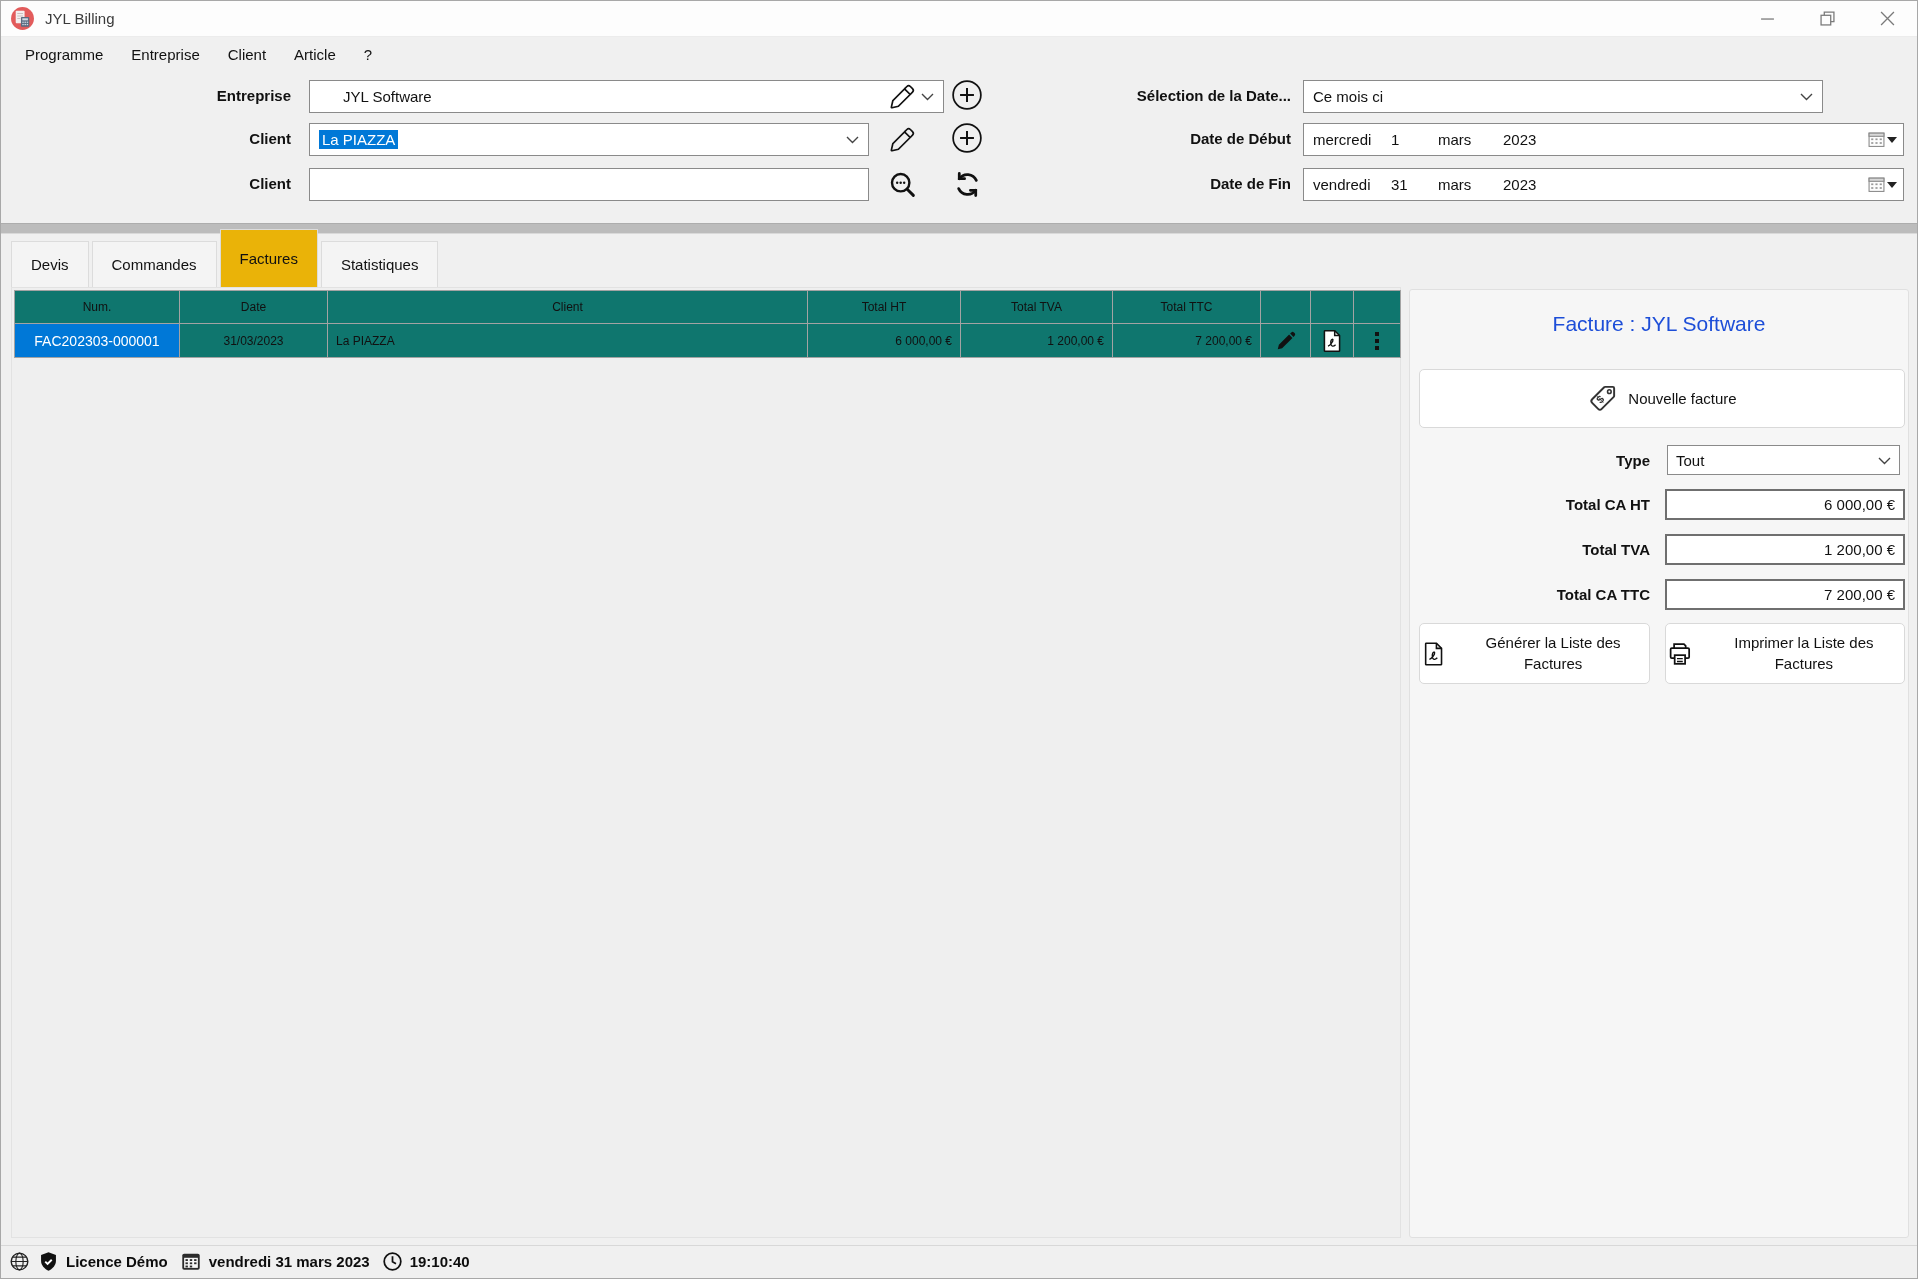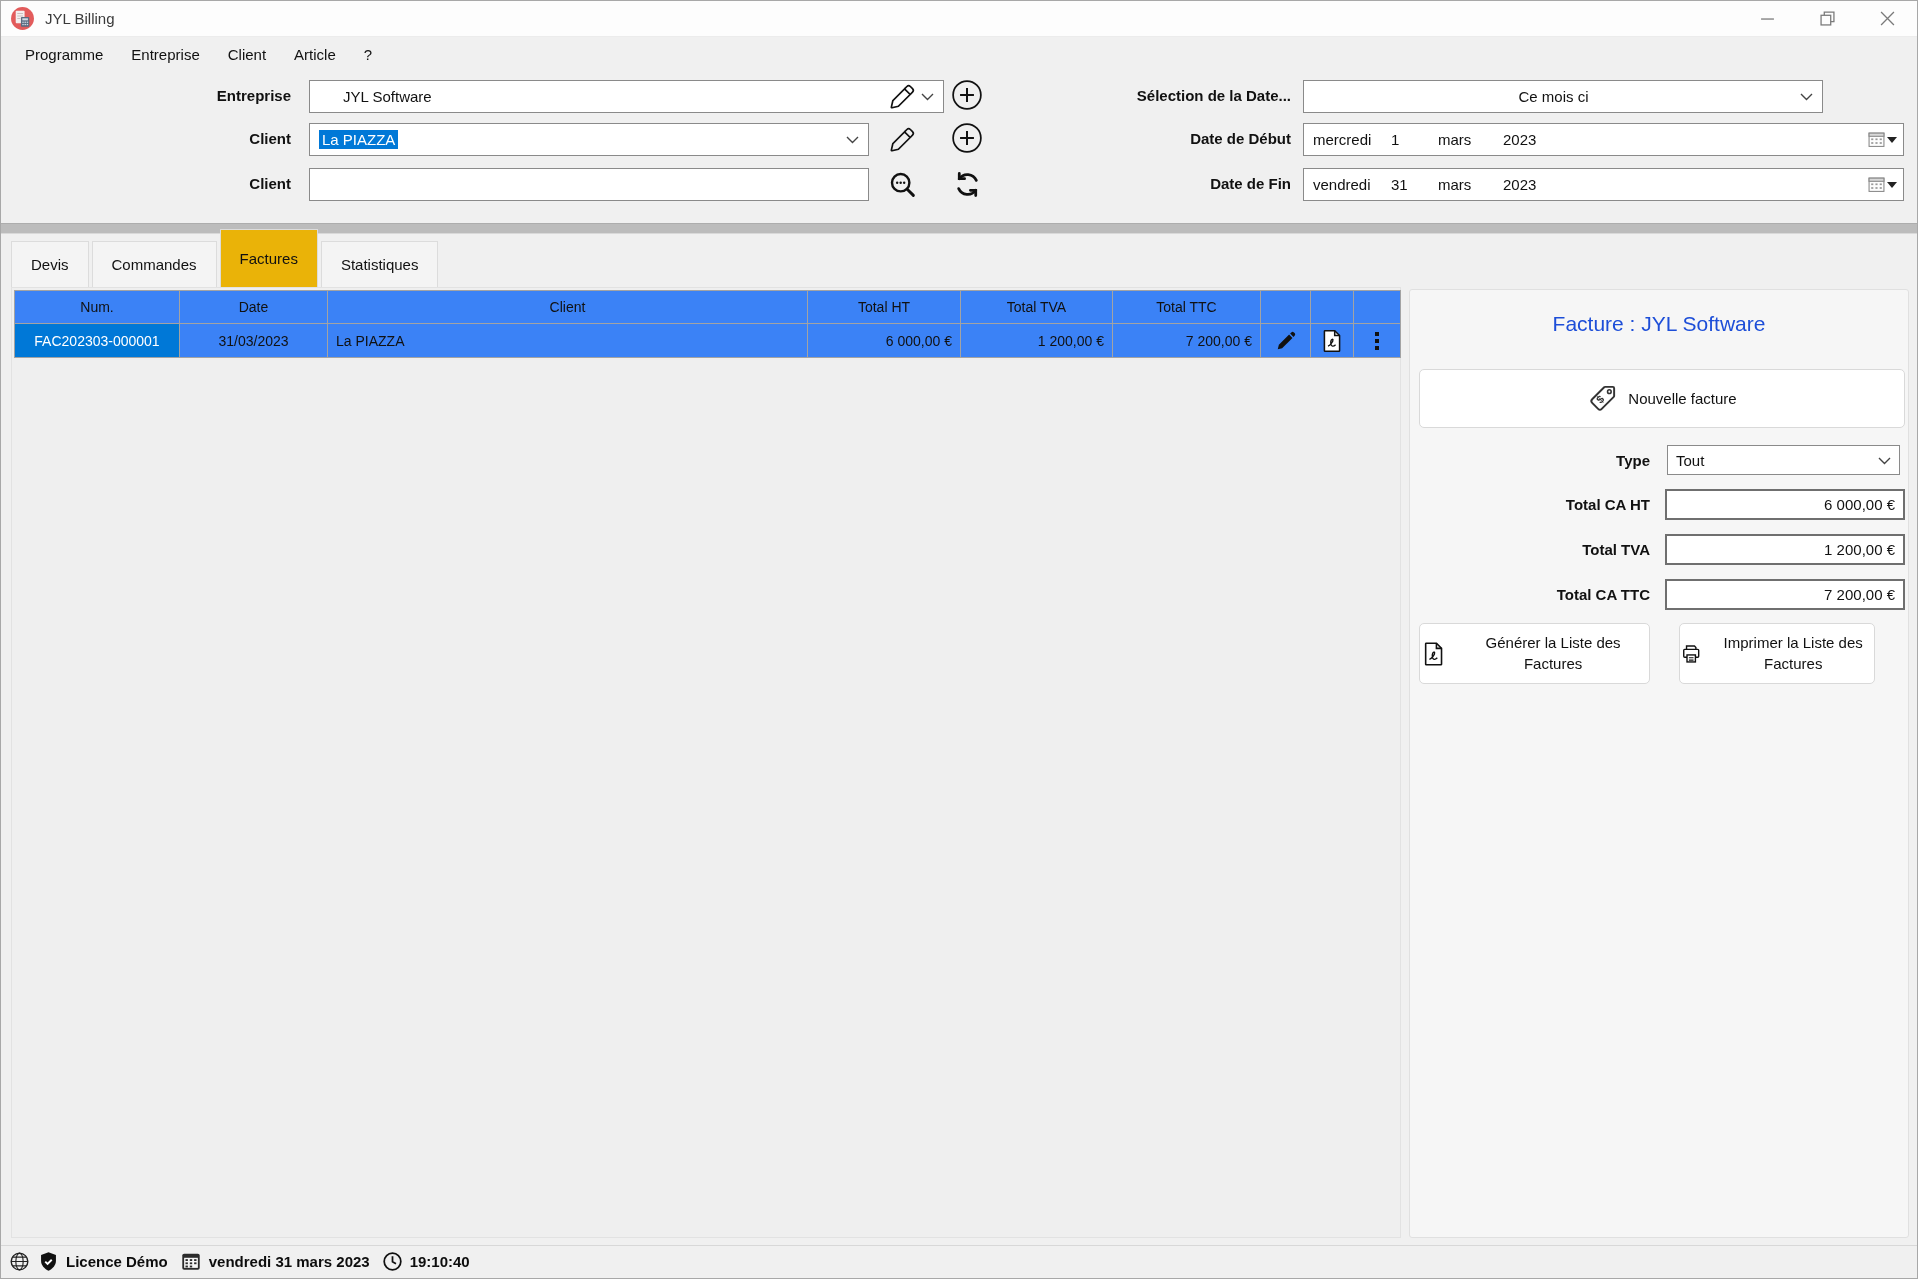--- a/index.html
+++ b/index.html
@@ -36,21 +36,21 @@
   .divider { position: absolute; top: 222px; left: 0; right: 0; height: 11px; background: #bcbcbc; border-top: 1px solid #adadad; border-bottom: 1px solid #d9d9d9; }
 
   
   .tabstrip { position: absolute; top: 226px; left: 10px; height: 60px; display: flex; align-items: flex-end; }
   .tab { height: 46px; background: #f4f4f4; border: 1px solid #dcdcdc; border-bottom: none; display: flex; align-items: center; padding: 0 19px; margin-right: 3px; font-size: 15px; }
   .tab.active { height: 58px; background: #eab308; align-items: center; }
 
   
   .table-container { position: absolute; left: 10px; top: 286px; width: 1390px; height: 951px; background: #efefef; border: 1px solid #e2e2e2; }
   .inv-table { position: absolute; left: 2px; top: 2px; display: grid; grid-template-columns: 164px 147px 479px 152px 151px 147px 49px 42px 46px; gap: 1px; background: #a3a3a3; border: 1px solid #a3a3a3; }
-  .cell { background: #3b82f6; height: 32px; display: flex; align-items: center; justify-content: center; font-size: 14px; overflow: hidden; white-space: nowrap; }
+  .cell { background: #0f766e; height: 32px; display: flex; align-items: center; justify-content: center; font-size: 12px; overflow: hidden; white-space: nowrap; }
   .cell.row { height: 33px; }
   .cell.left { justify-content: flex-start; padding-left: 8px; }
   .cell.right { justify-content: flex-end; padding-right: 8px; }
   .cell.sel { background: #0078d7; color: #fff; font-size: 14px; }
   .kebab i { display: block; width: 4px; height: 4px; background: #111; margin: 3px auto; }
 
   
   .facture-panel { position: absolute; left: 1408px; top: 288px; width: 500px; height: 949px; background: #f6f6f6; border: 1px solid #e0e0e0; border-radius: 3px; }
   .panel-title { position: absolute; top: 22px; left: 0; width: 100%; text-align: center; font-size: 21px; color: #1d4ed8; }
   .big-btn { position: absolute; background: #fff; border: 1px solid #d9d9d9; border-radius: 5px; display: flex; align-items: center; justify-content: center; gap: 10px; font-size: 15px; }
@@ -175,21 +175,21 @@
     <div class="icon-btn" style="left:949px; top:96px;">
       <svg width="29" height="29" viewBox="0 0 24 24" fill="none" stroke="#111" stroke-width="2.3" stroke-linecap="round">
           <path d="M19.3 8.6A8.2 8.2 0 0 0 5.2 7.2"></path>
           <path d="M4.7 15.4a8.2 8.2 0 0 0 14.1 1.4"></path>
           <path d="M5.2 2.8v4.4h4.4"></path>
           <path d="M18.8 21.2v-4.4h-4.4"></path>
         </svg>
     </div>
 
     <span class="f-label" style="left:1040px; top:16px; width:250px;">Sélection de la Date...</span>
-    <div class="field" style="left:1302px; top:9px; width:520px;justify-content:center;">
+    <div class="field" style="left:1302px; top:9px; width:520px;">
       <span>Ce mois ci</span>
       <svg class="chev" width="13" height="8" viewBox="0 0 13 8">
           <path d="M1 1l5.5 5.5L12 1" fill="none" stroke="#444" stroke-width="1.4"></path>
         </svg>
     </div>
 
     <span class="f-label" style="left:1040px; top:59px; width:250px;">Date de Début</span>
     <div class="field datefield" style="left:1302px; top:52px; width:601px;">
       <span class="dn">mercredi</span>
         <span class="dd">1</span>
@@ -316,21 +316,21 @@
     <div class="p-total" style="top:289px;">7 200,00 €</div>
 
     <div class="big-btn list-btn" style="left:9px;">
       <svg width="28" height="28" viewBox="0 0 24 24">
           <path d="M5.5 2.5h9L19 7v14a.5.5 0 0 1-.5.5H5.5a.5.5 0 0 1-.5-.5v-18a.5.5 0 0 1 .5-.5z" fill="#fff" stroke="#111" stroke-width="1.4"></path>
           <path d="M14.5 2.5V7H19" fill="none" stroke="#111" stroke-width="1.4"></path>
           <path d="M8.3 16.8c1.8-.6 5-4.3 4.6-6-.2-.8-1.2-.4-1.7.6-.7 1.4-.4 4.6.9 5.2 1 .4 2.3-.3 3.2-1.2" fill="none" stroke="#111" stroke-width="1.2"></path>
         </svg>
       <span class="lbl">Générer la Liste des Factures</span>
     </div>
-    <div class="big-btn list-btn" style="left:269px; width:196px;">
+    <div class="big-btn list-btn" style="left:255px; width:240px;">
       <svg width="28" height="28" viewBox="0 0 24 24">
           <path d="M7 7V3.5h8.5L17 5v2" fill="none" stroke="#111" stroke-width="1.5"></path>
           <rect x="4" y="7" width="16" height="8.5" rx="1" fill="none" stroke="#111" stroke-width="1.5"></rect>
           <rect x="7.5" y="13" width="9" height="7.5" fill="#fff" stroke="#111" stroke-width="1.5"></rect>
           <path d="M9.5 16h5M9.5 18.5h5" stroke="#111" stroke-width="1.2" fill="none"></path>
         </svg>
       <span class="lbl">Imprimer la Liste des Factures</span>
     </div>
   </div>
 

